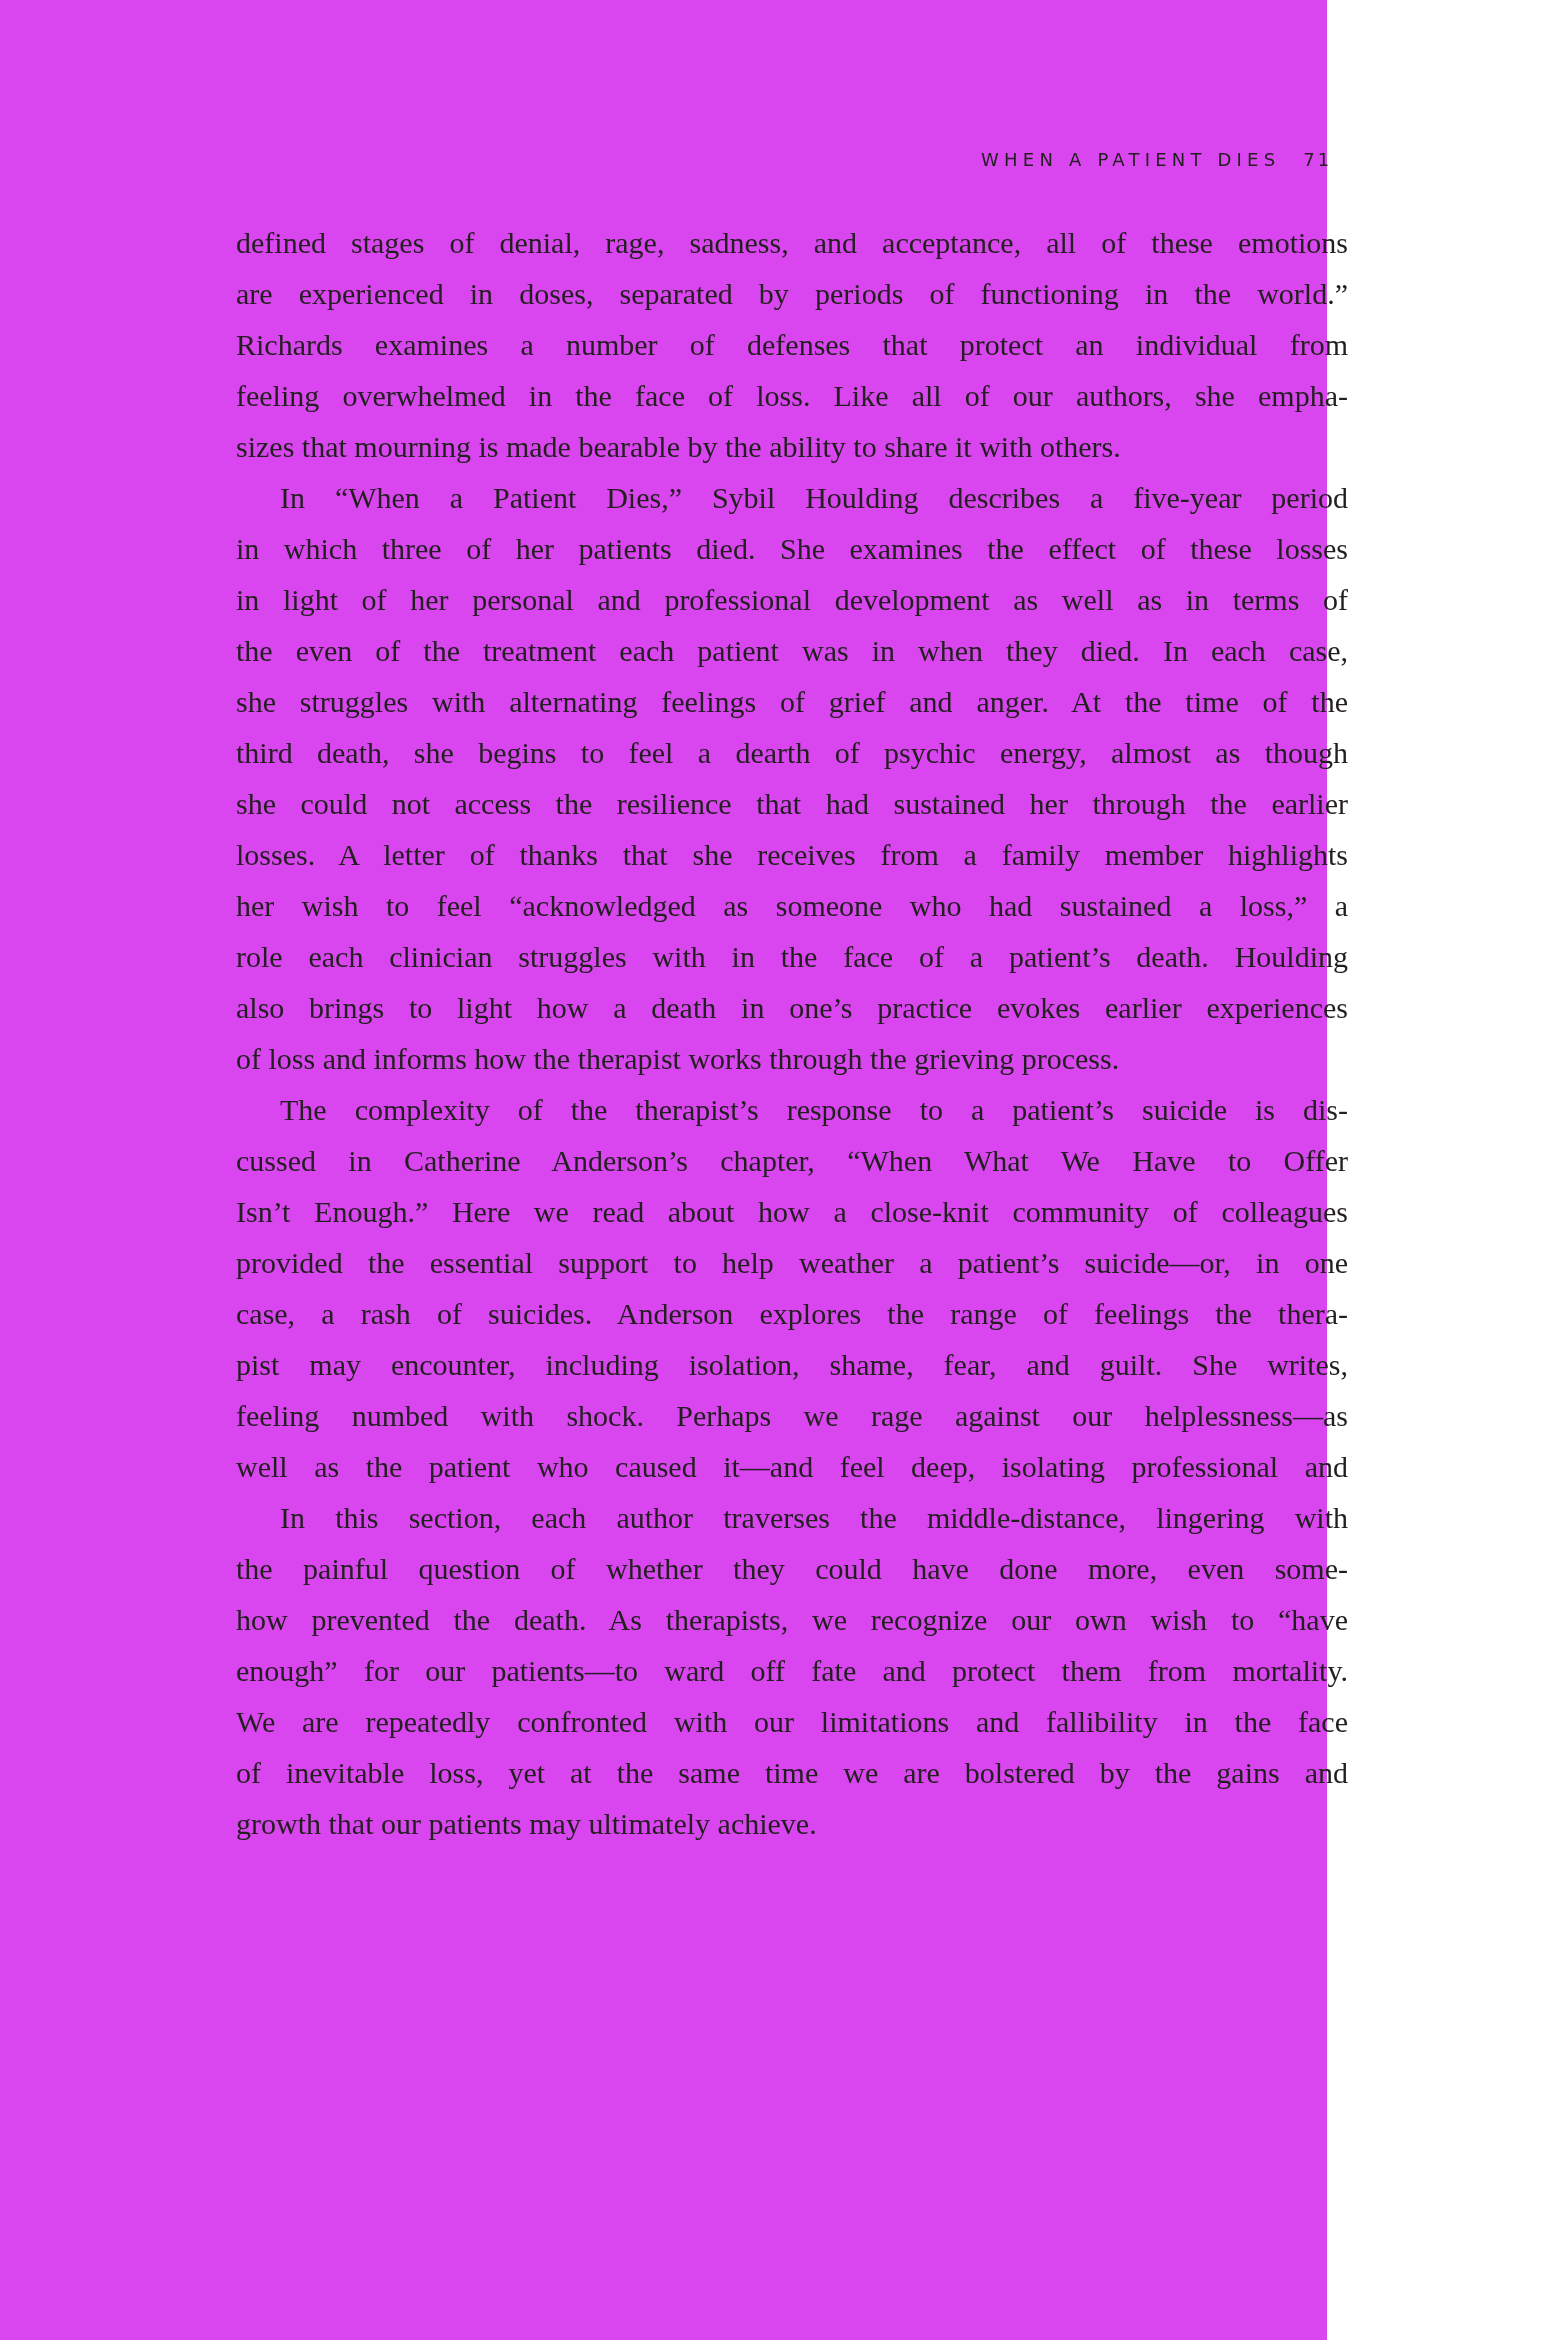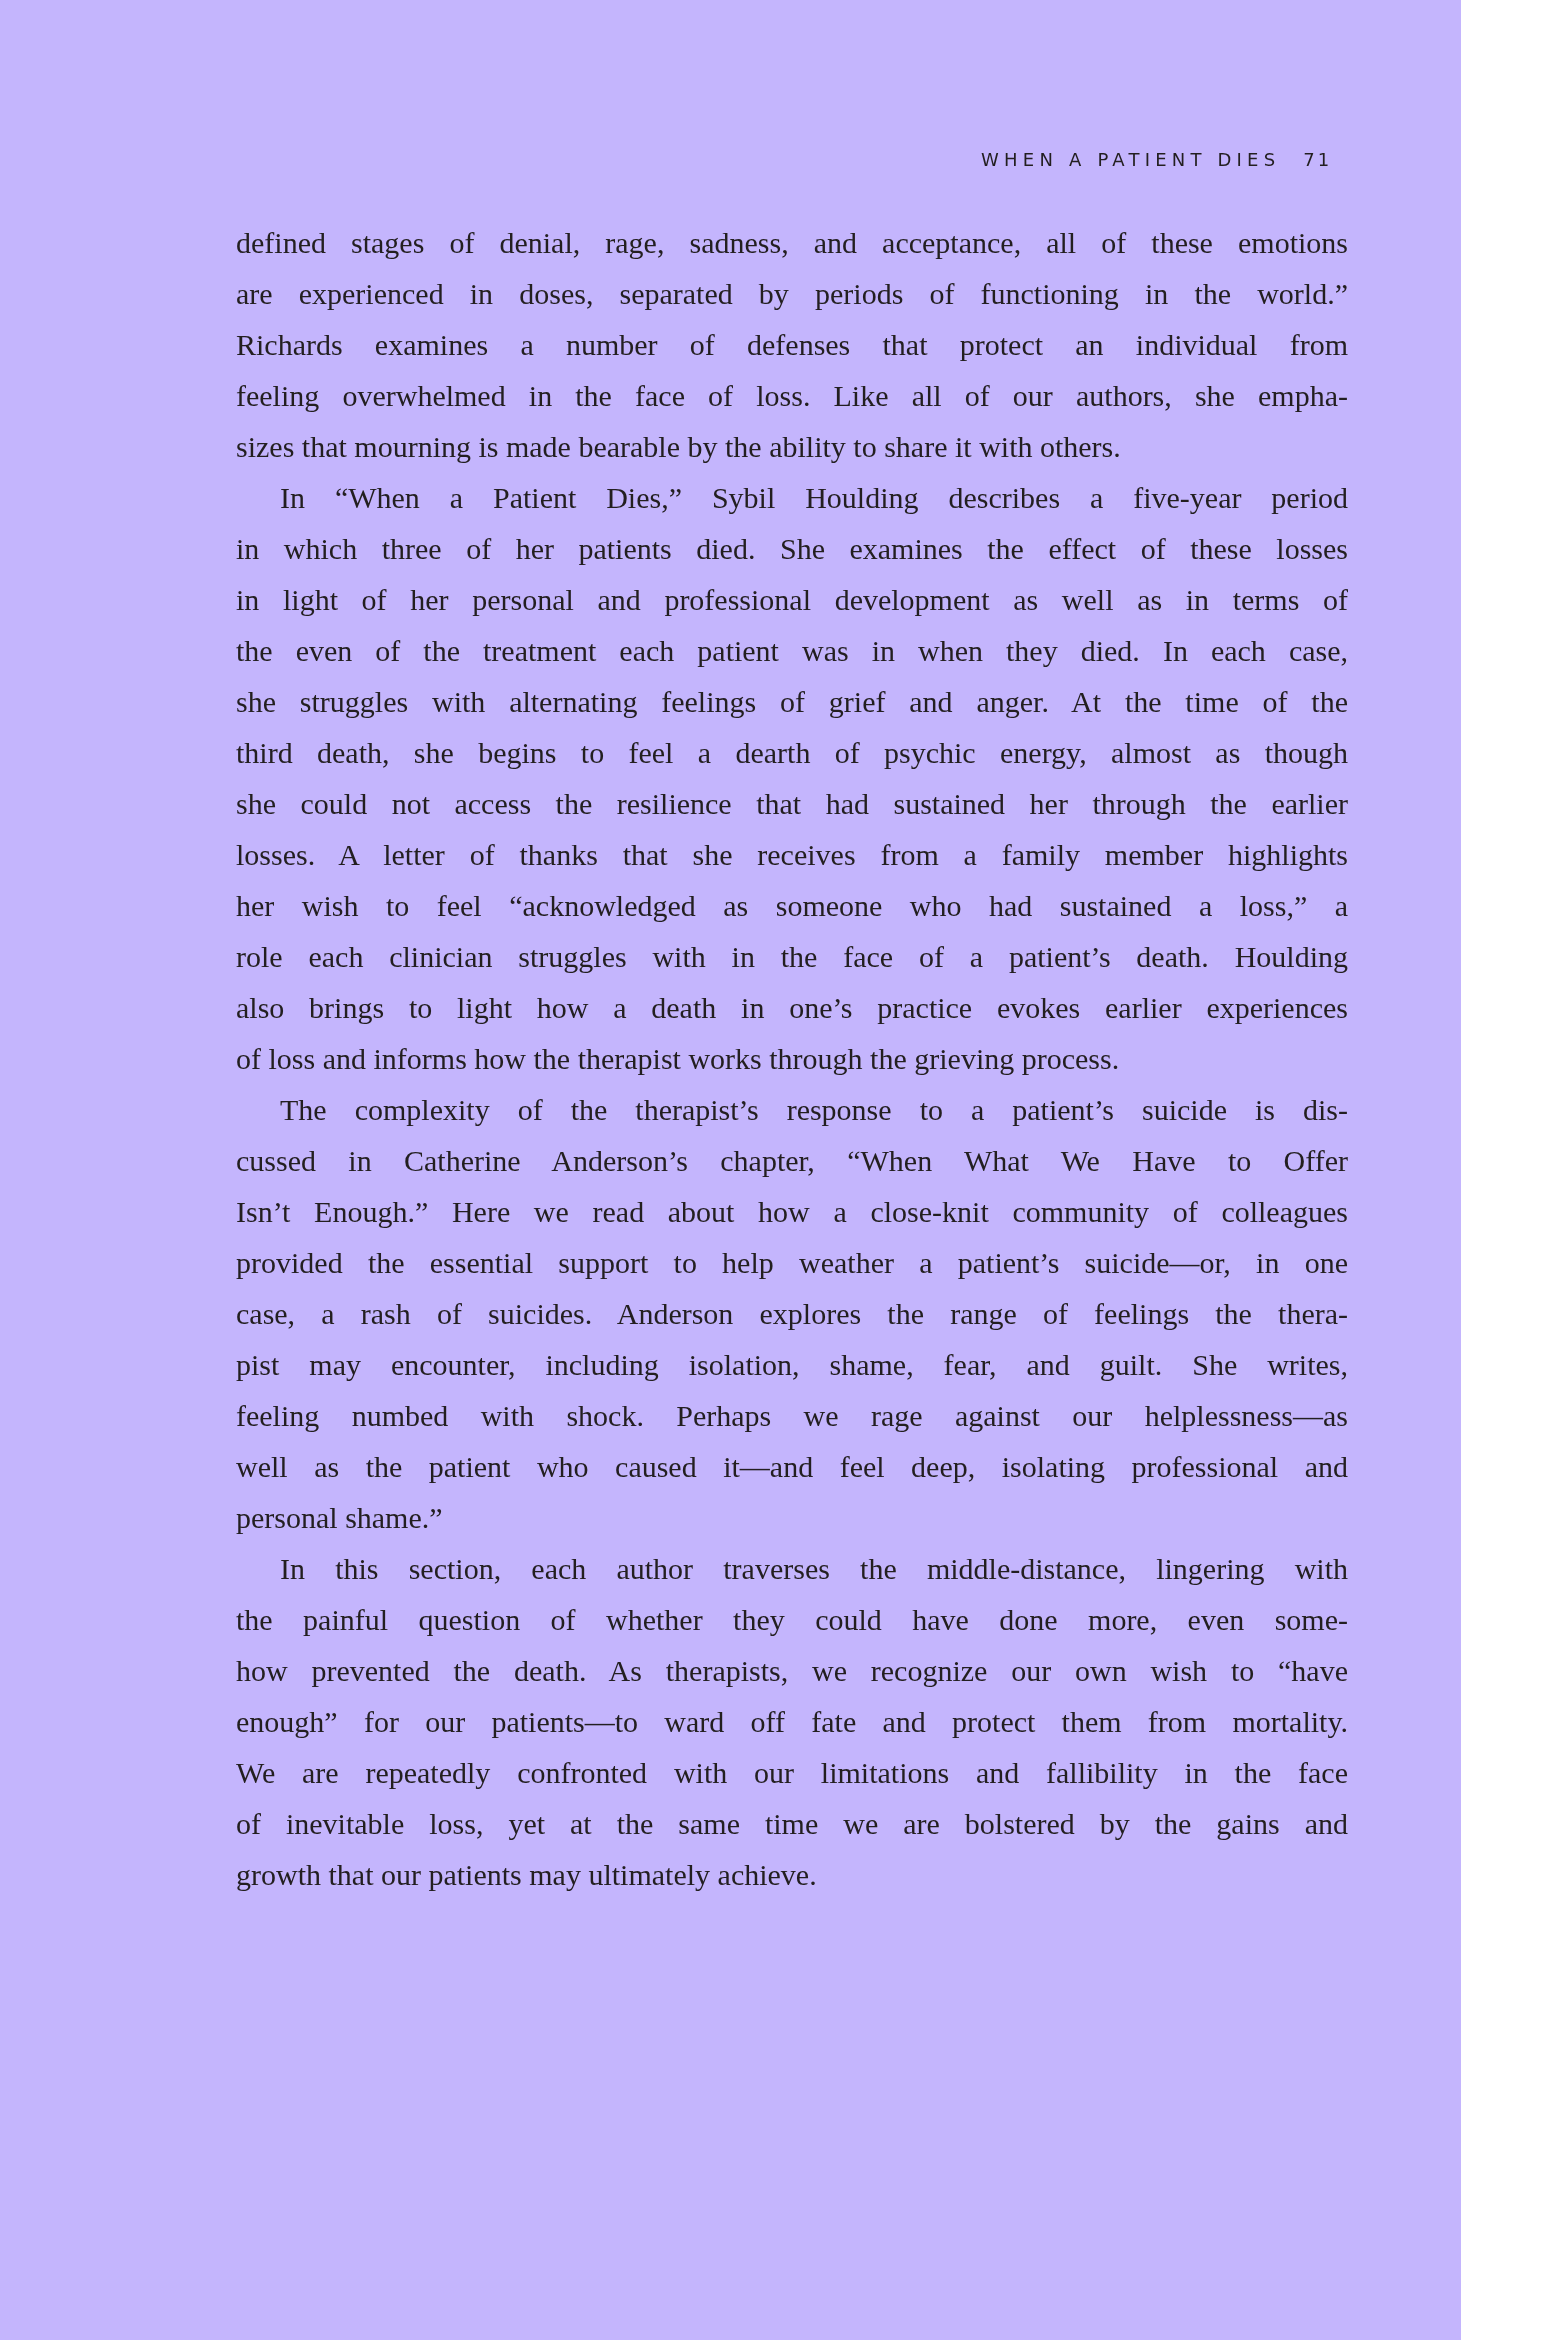--- a/index.html
+++ b/index.html
@@ -9,22 +9,22 @@
   }
   body {
     width: 1561px;
     height: 2341px;
     position: relative;
     overflow: hidden;
   }
   .page {
     position: absolute;
     left: 0; top: 0;
-    width: 1461px; height: 2341px;
-    background: #c4b5fd;
+    width: 1327px; height: 2341px;
+    background: #d946ef;
   }
   .running-head {
     position: absolute;
     top: 149px;
     left: 889px;
     width: 443px;
     height: 25px;
     display: flex;
     justify-content: flex-end;
     align-items: baseline;
@@ -102,21 +102,20 @@
 
     <div class="para">
       <span class="line indent">The complexity of the therapist’s response to a patient’s suicide is dis-</span>
       <span class="line">cussed in Catherine Anderson’s chapter, “When What We Have to Offer</span>
       <span class="line">Isn’t Enough.” Here we read about how a close-knit community of colleagues</span>
       <span class="line">provided the essential support to help weather a patient’s suicide—or, in one</span>
       <span class="line">case, a rash of suicides. Anderson explores the range of feelings the thera-</span>
       <span class="line">pist may encounter, including isolation, shame, fear, and guilt. She writes,</span>
       <span class="line">feeling numbed with shock. Perhaps we rage against our helplessness—as</span>
       <span class="line">well as the patient who caused it—and feel deep, isolating professional and</span>
-      <span class="line last">personal shame.”</span>
     </div>
 
     <div class="para">
       <span class="line indent">In this section, each author traverses the middle-distance, lingering with</span>
       <span class="line">the painful question of whether they could have done more, even some-</span>
       <span class="line">how prevented the death. As therapists, we recognize our own wish to “have</span>
       <span class="line">enough” for our patients—to ward off fate and protect them from mortality.</span>
       <span class="line">We are repeatedly confronted with our limitations and fallibility in the face</span>
       <span class="line">of inevitable loss, yet at the same time we are bolstered by the gains and</span>
       <span class="line last">growth that our patients may ultimately achieve.</span>

